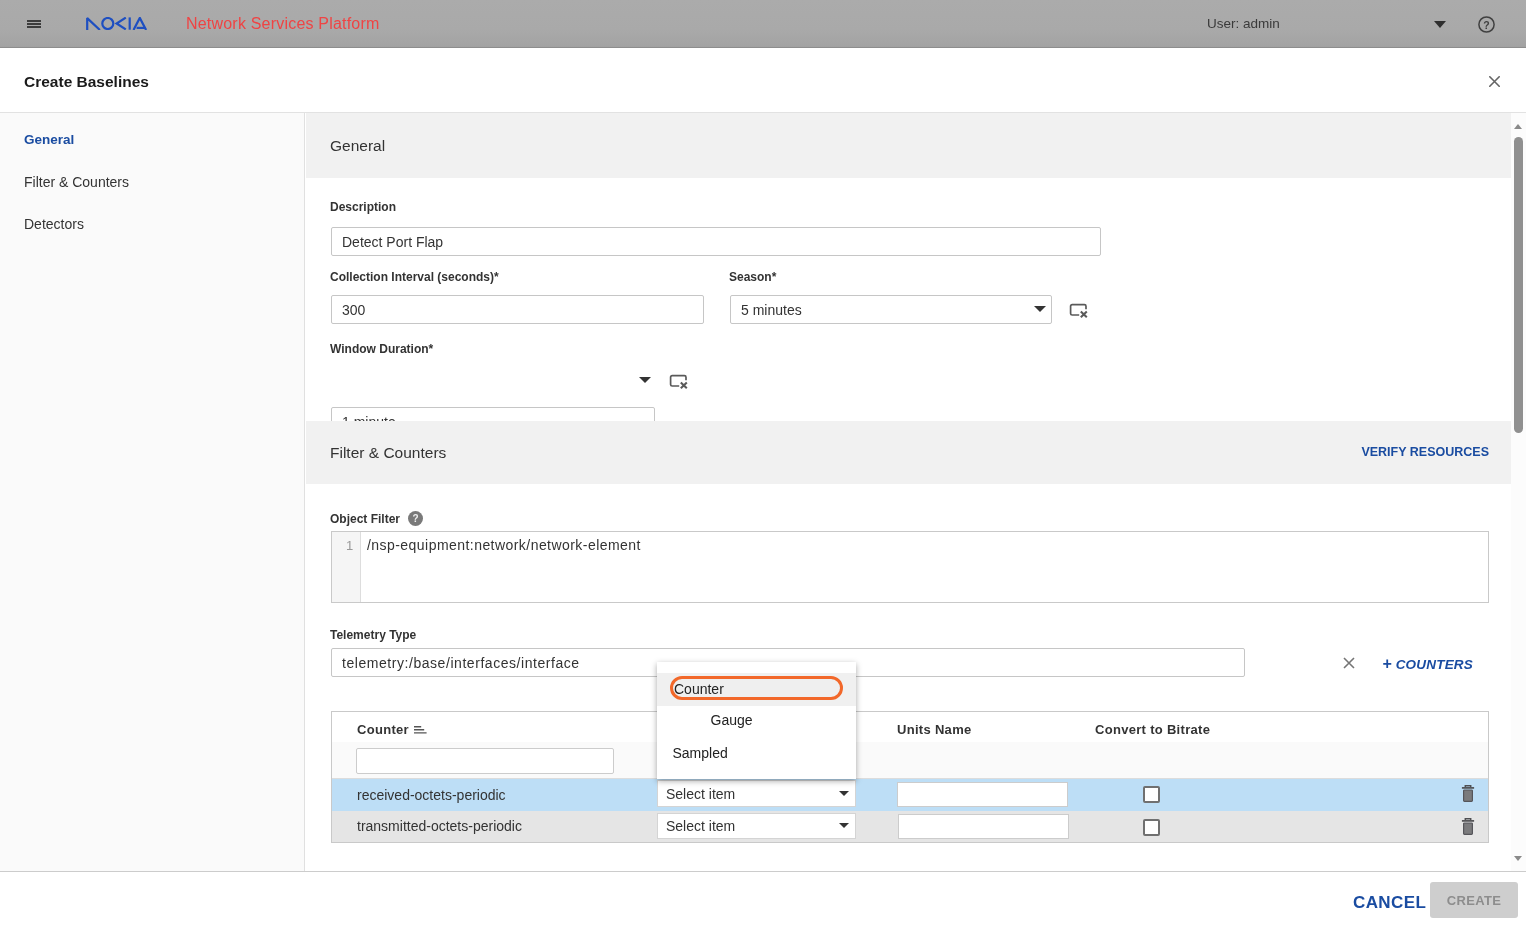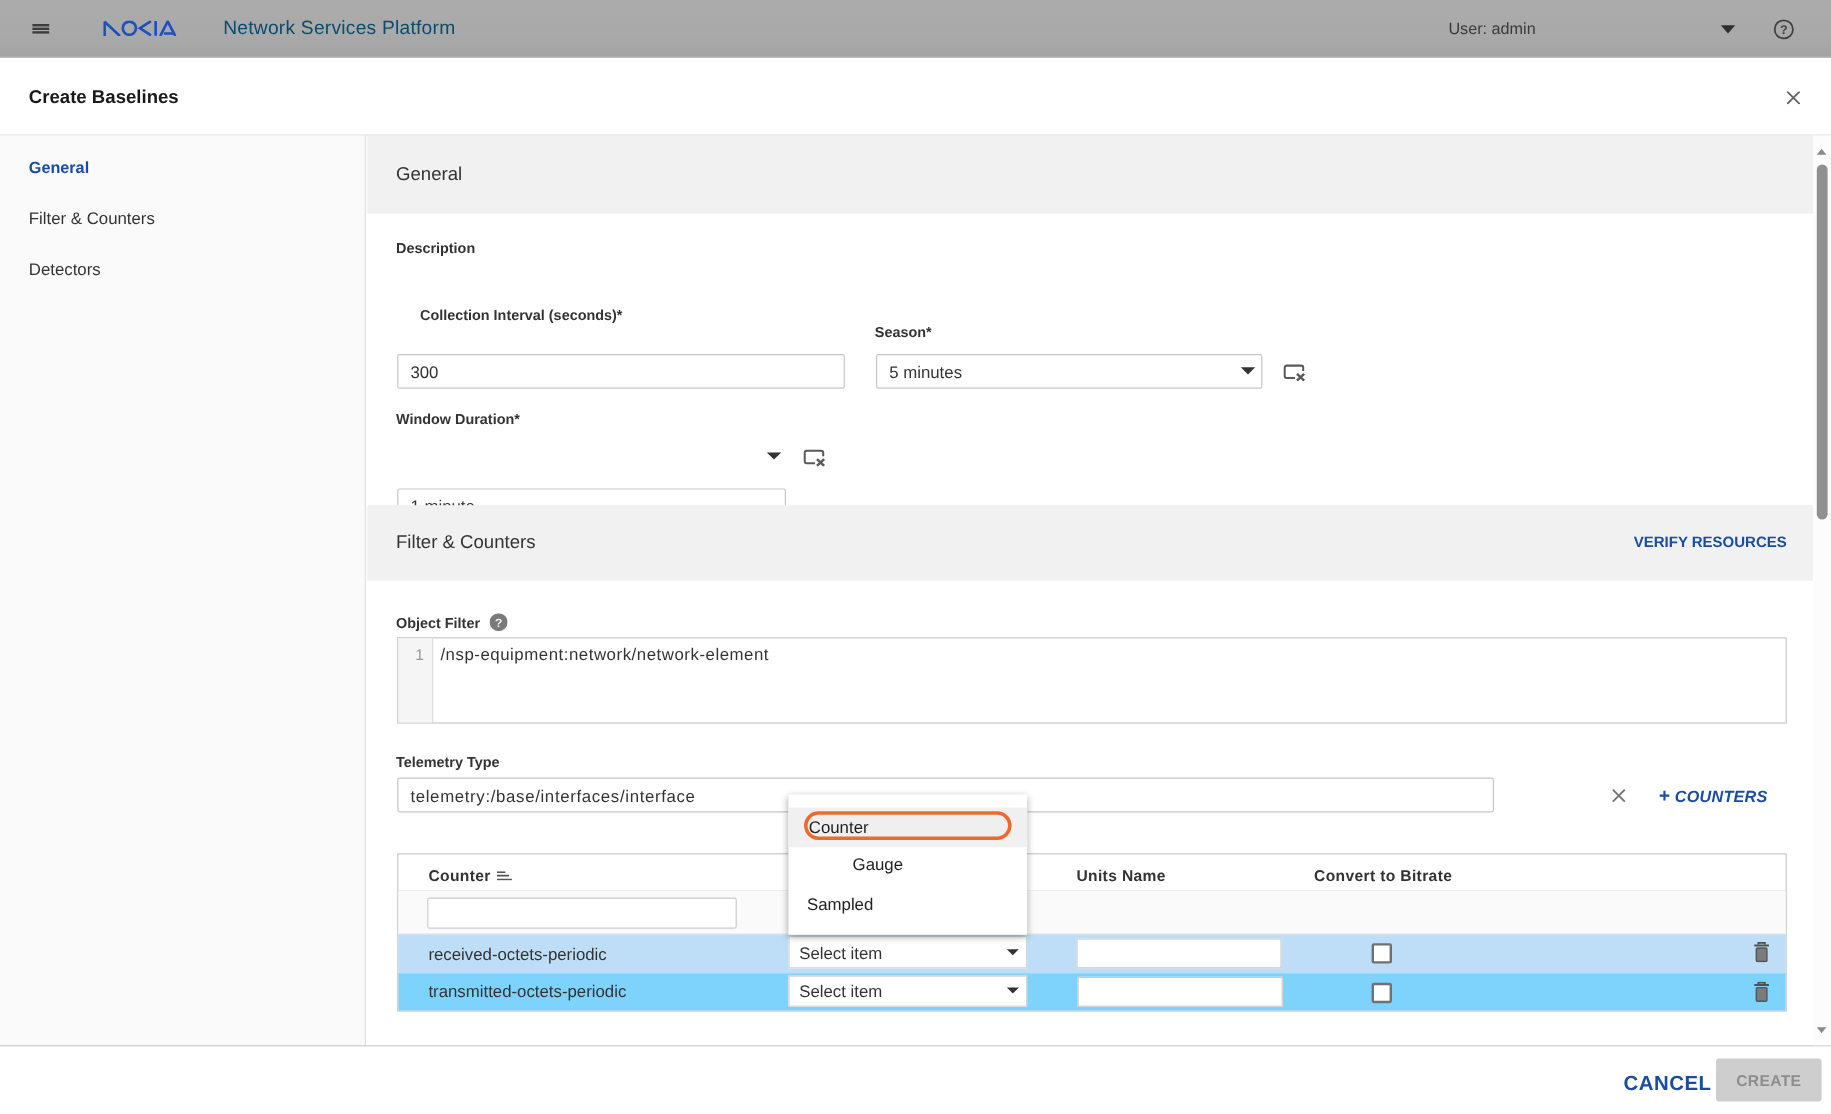--- a/index.html
+++ b/index.html
@@ -4,21 +4,21 @@
 <style>
   * { margin:0; padding:0; box-sizing:border-box; }
   html,body { width:1526px; height:928px; overflow:hidden; }
   body { font-family:"Liberation Sans", sans-serif; background:#fff; color:#333; }
   .abs { position:absolute; }
   #app { position:relative; width:1526px; height:928px; overflow:hidden; }
 
   
   #topbar { left:0; top:0; width:1526px; height:48px; background:linear-gradient(180deg,#ababab 0px,#a9a9a9 30px,#a3a3a3 46px,#9e9e9e 48px); border-bottom:1px solid #8d8d8d; }
   #burger div { position:absolute; left:0; width:14px; height:2px; background:#3d3d3d; }
-  #brandtext { left:186px; top:15px; font-size:16px; color:#0c4a6e; letter-spacing:0.2px; }
+  #brandtext { left:186px; top:15px; font-size:16px; color:#ef4444; letter-spacing:0.2px; }
   #useradmin { left:1207px; top:16px; font-size:13.5px; color:#3a3a3a; }
   .caret { width:0; height:0; border-left:5.5px solid transparent; border-right:5.5px solid transparent; border-top:6px solid #333; }
   #topcaret { left:1434px; top:21px; border-left-width:6.5px; border-right-width:6.5px; border-top-width:7px; border-top-color:#2f2f2f; }
 
   
   #pagetitle { left:24px; top:73px; font-size:15.5px; font-weight:bold; color:#1a1a1a; }
 
   
   #contentline { left:0; top:112px; width:1526px; height:1px; background:#e2e2e2; }
   #sidebar { left:0; top:113px; width:305px; height:758px; background:#fafafa; border-right:1px solid #e0e0e0; }
@@ -37,21 +37,21 @@
 
   
   #editor { left:331px; top:531px; width:1158px; height:72px; border:1px solid #c9c9c9; background:#fff; }
   #gutter { position:absolute; left:0; top:0; width:29px; height:70px; background:#f5f5f5; border-right:1px solid #ddd; }
 
   
   #tbl { left:331px; top:711px; width:1158px; height:132px; border:1px solid #c9c9c9; background:#fff; }
   .th { position:absolute; font-size:13px; font-weight:bold; color:#333; letter-spacing:0.3px; }
   #filterrow { position:absolute; left:0; top:30px; width:1156px; height:37px; background:#fafafa; border-bottom:1px solid #dcdcdc; }
   #row1 { position:absolute; left:0; top:67px; width:1156px; height:32px; background:#bddef6; }
-  #row2 { position:absolute; left:0; top:99px; width:1156px; height:31px; background:#7dd3fc; }
+  #row2 { position:absolute; left:0; top:99px; width:1156px; height:31px; background:#e5e5e5; }
   .cellsel { position:absolute; background:#fff; border:1px solid #d4d4d4; font-size:14px; color:#333; display:flex; align-items:center; padding-left:8px; }
   .cellinp { position:absolute; background:#fff; border:1px solid #ccc; }
   .cb { position:absolute; width:17px; height:17px; background:#fff; border:2px solid #707070; border-radius:2px; }
 
   
   #ddpanel { left:657px; top:662px; width:199px; height:117px; background:#fff; box-shadow:0 2px 6px rgba(0,0,0,0.35); z-index:30; }
   .dditem { position:absolute; left:15.5px; font-size:14px; color:#222; }
   #ddrowhl { position:absolute; left:0; top:11px; width:199px; height:33px; background:#f0f0f0; }
   #ddpill { position:absolute; left:13px; top:14px; width:173px; height:24px; background:#efefef; border:3px solid #f2682a; border-radius:13px; }
 
@@ -101,22 +101,23 @@
   <div class="navitem" style="top:132px; font-weight:bold; font-size:13.5px; color:#1a4ca1;">General</div>
   <div class="navitem" style="top:174px;">Filter &amp; Counters</div>
   <div class="navitem" style="top:216px;">Detectors</div>
   <div id="footline" class="abs"></div>
 
   <div class="band abs" style="top:113px; height:65px;">
       <div class="band-title" style="top:24px;">General</div>
     </div>
 
   <div class="lbl" style="left:330px; top:200px;">Description</div>
-
-  <div class="lbl" style="left:330px; top:256px;margin-left:20px;">Collection Interval (seconds)*</div>
+  <div class="inp" style="left:331px; top:227px; width:770px; height:29px;">Detect Port Flap</div>
+
+  <div class="lbl" style="left:330px; top:270px;">Collection Interval (seconds)*</div>
   <div class="inp" style="left:331px; top:295px; width:373px; height:29px;">300</div>
   <div class="lbl" style="left:729px; top:270px;">Season*</div>
   <div class="inp" style="left:730px; top:295px; width:322px; height:29px;">5 minutes</div>
   <div class="selcaret abs" style="left:1034px; top:306px; border-left-width:6px; border-right-width:6px; border-top-width:6.5px;"></div>
   <svg class="abs" style="left:1069px; top:303px;" width="21" height="15" viewBox="0 0 21 15">
     <path d="M10.2,12 H3.2 Q1.6,12 1.6,10.4 V3.3 Q1.6,1.7 3.2,1.7 H15.4 Q17,1.7 17,3.3 V6.2" fill="none" stroke="#5a5a5a" stroke-width="1.7"></path>
     <path d="M11.8,8.6 L17.8,14.2 M17.8,8.6 L11.8,14.2" stroke="#5a5a5a" stroke-width="2.1"></path>
   </svg>
 
   <div class="lbl" style="left:330px; top:342px;">Window Duration*</div>

